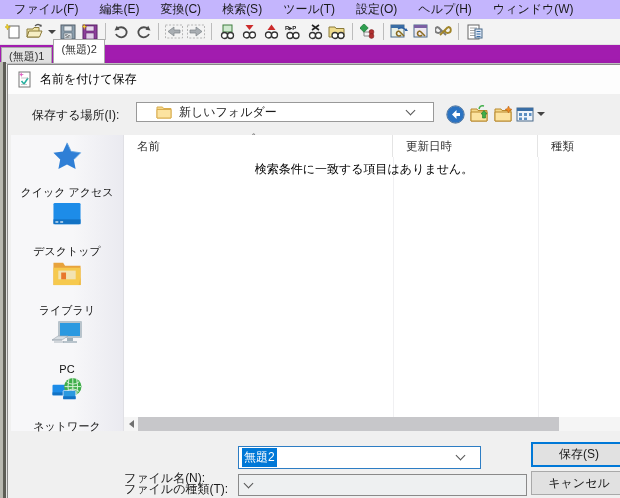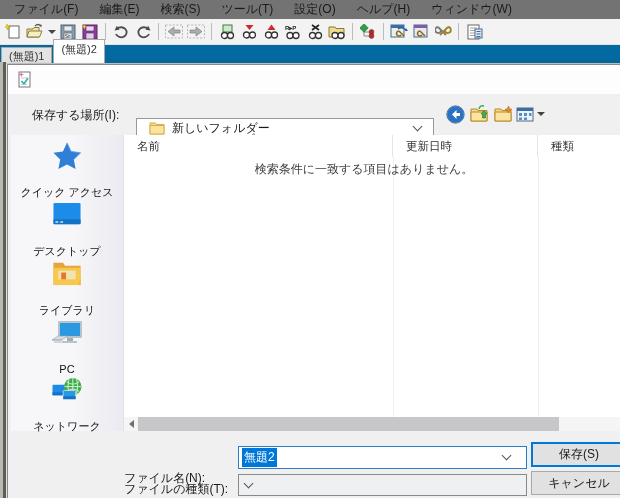--- a/index.html
+++ b/index.html
@@ -1,91 +1,92 @@
 <!DOCTYPE html>
 <html><head>
 <meta charset="utf-8">
 <style>
   * { margin:0; padding:0; box-sizing:border-box; }
   html,body { width:620px; height:498px; overflow:hidden; }
   body { position:relative; background:#f0f0f0; font-family:"Liberation Sans","DejaVu Sans",sans-serif; color:#1a1a1a; }
 
   
-  .menubar { position:absolute; top:0; left:0; right:0; height:19px; display:flex; align-items:center; padding-left:4px; background:#737373; font-size:12px; }
+  .menubar { position:absolute; top:0; left:0; right:0; height:19px; display:flex; align-items:center; padding-left:4px; background:#c4b5fd; font-size:12px; }
   .menu-item { padding:2px 11px 2px 10px; white-space:nowrap; cursor:default; }
 
   
   .toolbar { position:absolute; top:19px; left:0; right:0; height:26px; display:flex; align-items:center; padding-left:2px; background:#f3f3f3; border-bottom:1px solid #e2e2e2; }
   .tbtn { width:22px; height:22px; display:flex; align-items:center; justify-content:center; flex:0 0 auto; }
   .tbtn svg { display:block; }
   .tdrop { width:11px; height:22px; display:flex; align-items:center; justify-content:center; flex:0 0 auto; }
   .tsep { width:1px; height:17px; background:#bcbcbc; margin:0 4px; flex:0 0 auto; }
   .caret-down { width:0; height:0; border-left:4px solid transparent; border-right:4px solid transparent; border-top:4px solid #444; }
 
   
-  .tabbar { position:absolute; top:45px; left:0; right:0; height:19px; background:#0369a1; border-bottom:1px solid #c9c9c9; display:flex; align-items:flex-end; padding-left:1px; }
+  .tabbar { position:absolute; top:45px; left:0; right:0; height:19px; background:#a21caf; border-bottom:1px solid #c9c9c9; display:flex; align-items:flex-end; padding-left:1px; }
   .tab { font-size:11px; padding:2px 7px 2px 7px; border:1px solid #a9a9a9; border-bottom:none; background:#e3e3e3; color:#333; margin-right:1px; height:16px; line-height:12px; }
   .tab.active { background:#fff; height:24px; line-height:14px; }
 
   
   .edge-a { position:absolute; left:0; top:62px; width:3px; bottom:0; background:#b9b9b1; }
   .edge-b { position:absolute; left:3px; top:62px; width:3px; bottom:0; background:#5f5f58; }
 
   
   .dialog { position:absolute; left:7px; top:64px; width:618px; height:470px; background:#f0f0f0; border:1px solid #898989; box-shadow:2px 2px 6px rgba(0,0,0,.25); }
   .dlg-titlebar { position:absolute; left:0; top:0; right:0; height:29px; background:#fdfdfd; display:flex; align-items:center; padding-left:9px; }
   .dlg-title { font-size:12px; margin-left:8px; color:#000; }
 
   .loc-row { position:absolute; left:0; top:29px; right:0; height:38px; }
   .loc-label { position:absolute; left:24px; top:13px; font-size:12px; }
-  .loc-combo { position:absolute; left:128px; top:24px; width:298px; height:20px; background:#fff; border:1px solid #999; display:flex; align-items:center; padding:0 12px; }
+  .loc-combo { position:absolute; left:128px; top:8px; width:298px; height:20px; background:#fff; border:1px solid #999; display:flex; align-items:center; padding:0 19px; }
   .loc-combo .txt { font-size:12px; margin-left:7px; flex:1; }
   .chev { width:7px; height:7px; border-right:1.4px solid #555; border-bottom:1.4px solid #555; transform:rotate(45deg); margin-top:-4px; }
   .navbtn { position:absolute; top:8px; width:22px; height:24px; display:flex; align-items:center; justify-content:center; }
   .nav-view { position:absolute; top:8px; width:32px; height:24px; display:flex; align-items:center; justify-content:center; gap:3px; }
 
   
   .places { position:absolute; left:3px; top:70px; width:112px; height:296px; background:linear-gradient(to right,#f7f7f9 55%,#eaeaf0 100%); display:flex; flex-direction:column; padding-top:6px; }
   .place { height:59px; display:flex; flex-direction:column; align-items:center; justify-content:flex-start; }
   .place .plabel { font-size:11px; color:#111; margin-top:15px; white-space:nowrap; }
 
   .flist { position:absolute; left:115px; top:70px; right:0; height:296px; background:#fff; border-left:1px solid #e0e0e5; }
   .fl-header { position:absolute; left:0; top:0; right:0; height:22px; display:flex; font-size:11.5px; color:#333; }
   .fl-col { display:flex; align-items:center; padding-left:13px; border-right:1px solid #e4e4e4; height:100%; position:relative; }
   .col-name { width:269px; }
   .col-date { width:145px; }
   .col-type { flex:1; border-right:none; }
   .sortmark { position:absolute; left:128px; top:-2px; width:100%; text-align:left; font-size:10px; color:#666; }
   .col-line { position:absolute; top:22px; bottom:14px; width:1px; background:#f0f0f2; }
-  .empty-msg { position:absolute; left:0; top:26px; width:480px; text-align:center; font-size:12px; color:#404040; }
+  .empty-msg { position:absolute; left:0; top:26px; width:480px; text-align:center; font-size:12px; color:#000000; }
 
   .hscroll { position:absolute; left:0; right:0; bottom:0; height:14px; background:#f5f5f5; display:flex; align-items:center; }
   .hs-arrow { width:14px; height:14px; display:flex; align-items:center; justify-content:center; }
   .hs-left { width:0; height:0; border-top:4px solid transparent; border-bottom:4px solid transparent; border-right:5px solid #707070; }
   .hs-thumb { height:14px; width:421px; background:#c7c7ca; }
 
   
   .fname-label { position:absolute; left:116px; top:405px; font-size:12px; }
-  .fname-combo { position:absolute; left:230px; top:381px; width:289px; height:23px; background:#fff; border:1px solid #2d7dc4; display:flex; align-items:center; padding:0 16px 0 3px; }
+  .fname-combo { position:absolute; left:230px; top:381px; width:243px; height:23px; background:#fff; border:1px solid #2d7dc4; display:flex; align-items:center; padding:0 16px 0 3px; }
   .fname-combo .val { font-size:12px; background:#0078d7; color:#fff; padding:1px 2px; flex:0 0 auto; }
   .fname-combo .sp { flex:1; }
   .ftype-label { position:absolute; left:116px; top:416px; font-size:12px; }
   .ftype-combo { position:absolute; left:230px; top:409px; width:289px; height:22px; background:#eef0f1; border:1px solid #8a8a8a; display:flex; align-items:center; padding:0 6px; }
   .ftype-combo .txt { font-size:12px; flex:1; }
 
   .btn { position:absolute; left:523px; width:96px; font-size:12px; text-align:center; background:#e1e1e1; }
   .btn-save { top:377px; height:25px; border:2px solid #0078d7; line-height:21px; }
   .btn-cancel { top:406px; height:24px; border:1px solid #a9a9a9; line-height:22px; }
 </style>
 </head>
 <body>
 
 <div class="menubar">
   <span class="menu-item">ファイル(F)</span>
   <span class="menu-item">編集(E)</span>
+  <span class="menu-item">変換(C)</span>
   <span class="menu-item">検索(S)</span>
   <span class="menu-item">ツール(T)</span>
   <span class="menu-item">設定(O)</span>
   <span class="menu-item">ヘルプ(H)</span>
   <span class="menu-item">ウィンドウ(W)</span>
 </div>
 
 <div class="toolbar">
   <div class="tbtn">
     <svg width="17" height="17" viewBox="0 0 17 17">
@@ -248,20 +249,21 @@
 
 <div class="dialog">
 
   <div class="dlg-titlebar">
     <svg width="15" height="17" viewBox="0 0 15 17">
       <rect x="2" y="1" width="11" height="15" fill="#fff" stroke="#777"></rect>
       <path d="M4 1 L5 3 L7 3.6 L5 4.2 L4.4 6 L3.6 4.2 L2 3.6 L3.6 3 Z" fill="#e060c0"></path>
       <path d="M4.5 10 l2.5 3 l4-6" fill="none" stroke="#28b0a0" stroke-width="1.6"></path>
       <path d="M4 7 h7 M4 13.5 h6" stroke="#bbb" stroke-width="0.8"></path>
     </svg>
+    <span class="dlg-title">名前を付けて保存</span>
   </div>
 
   <div class="loc-row">
     <span class="loc-label">保存する場所(I):</span>
     <div class="loc-combo">
       <svg width="16" height="13" viewBox="0 0 16 13">
         <path d="M1 1 h5.5 l1 1.5 H15 V12 H1 Z" fill="#f5d88a" stroke="#d9ad4e"></path>
         <path d="M1 3.5 H15 V12 H1 Z" fill="#fce3a0" stroke="#d9ad4e"></path>
       </svg>
       <span class="txt">新しいフォルダー</span>

